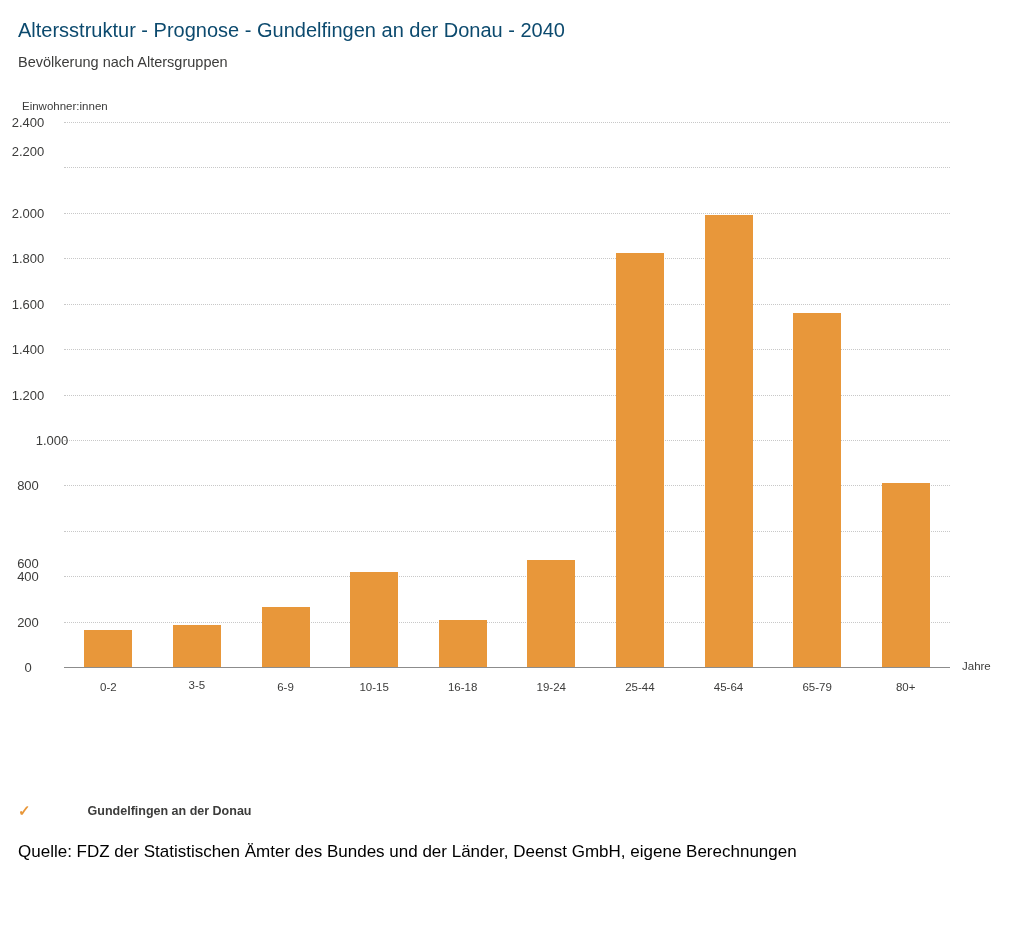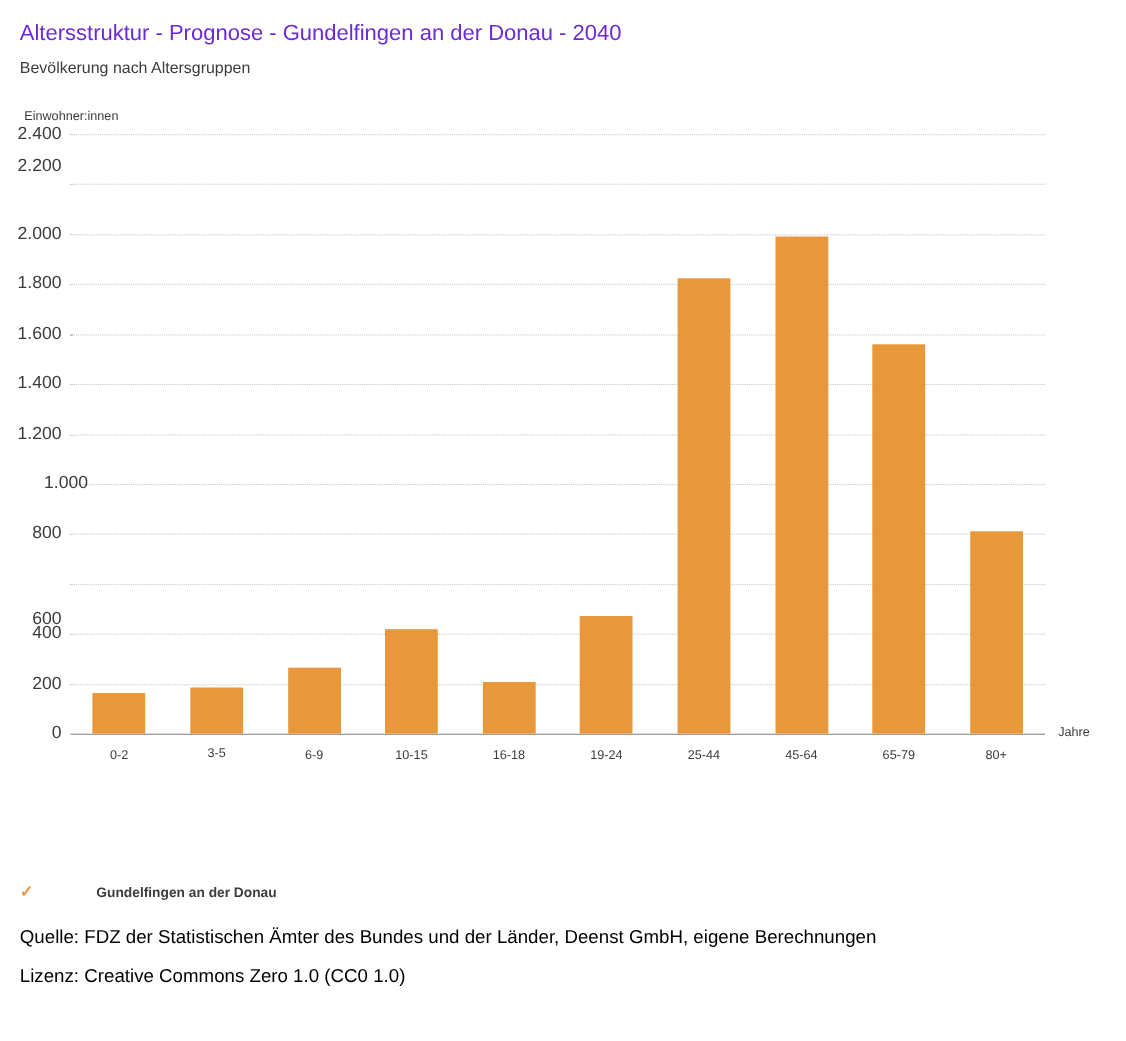--- a/index.html
+++ b/index.html
@@ -32,21 +32,21 @@
     font-size: 29px;
     font-weight: bold;
     color: #3c3c3b;
     letter-spacing: 0.1px;
     line-height: 1.15;
     margin: 0 0 9px 0;
   }
   .sub-title {
     font-size: 20px;
     font-weight: normal;
-    color: #6d28d9;
+    color: #0c4a6e;
     line-height: 1.2;
     margin: 0 0 12px 0;
   }
   .section-title {
     font-size: 14.5px;
     font-weight: normal;
     color: #3c3c3b;
     margin: 0;
   }
 
@@ -77,22 +77,22 @@
     border-top: 1px dotted #c8c8c8;
     height: 0;
   }
   .grid-line.zero {
     border-top: 1px solid #8c8c8c;
   }
   .tick-label {
     position: absolute;
     left: 0;
     width: 56px;
-    text-align: right;
-    font-size: 16px;
+    text-align: center;
+    font-size: 13px;
     color: #3c3c3b;
     transform: translateY(-50%);
   }
 
   .bars-layer {
     position: absolute;
     left: 64px;
     top: 0;
     width: 886px;
     height: 580px;
@@ -221,16 +221,15 @@
     </div>
   </div>
 
   <div class="legend">
     <span class="legend-check">✓</span>
     <span class="legend-text">Gundelfingen an der Donau</span>
   </div>
 
   <div class="footer">
     <div class="footer-line">Quelle: FDZ der Statistischen Ämter des Bundes und der Länder, Deenst GmbH, eigene Berechnungen</div>
-    <div class="footer-line">Lizenz: Creative Commons Zero 1.0 (CC0 1.0)</div>
   </div>
 
 </div>
 
 </body></html>

